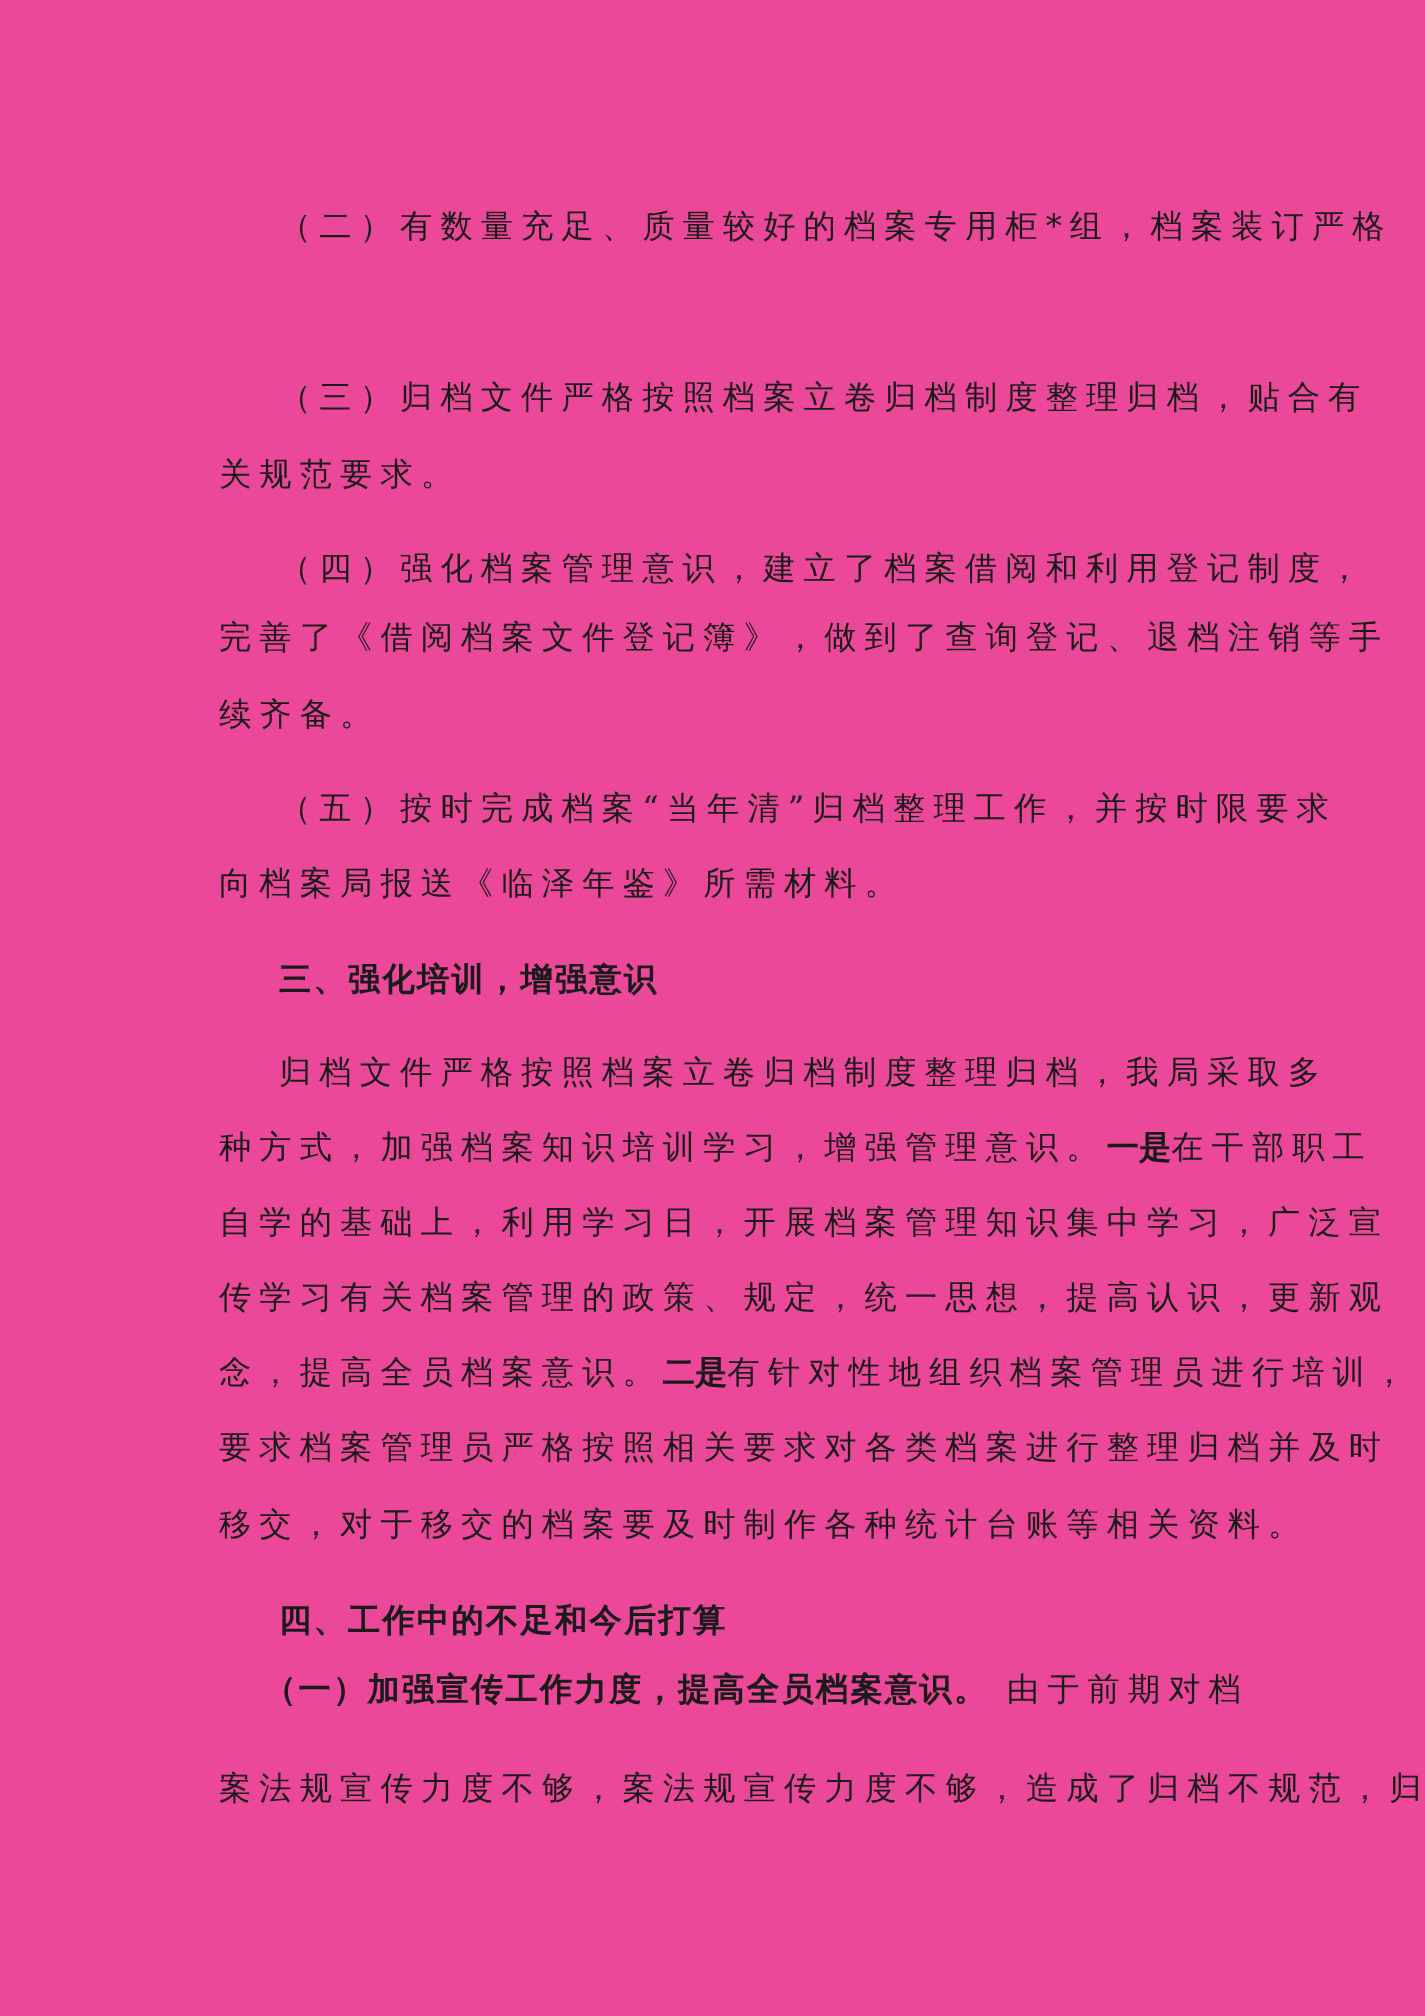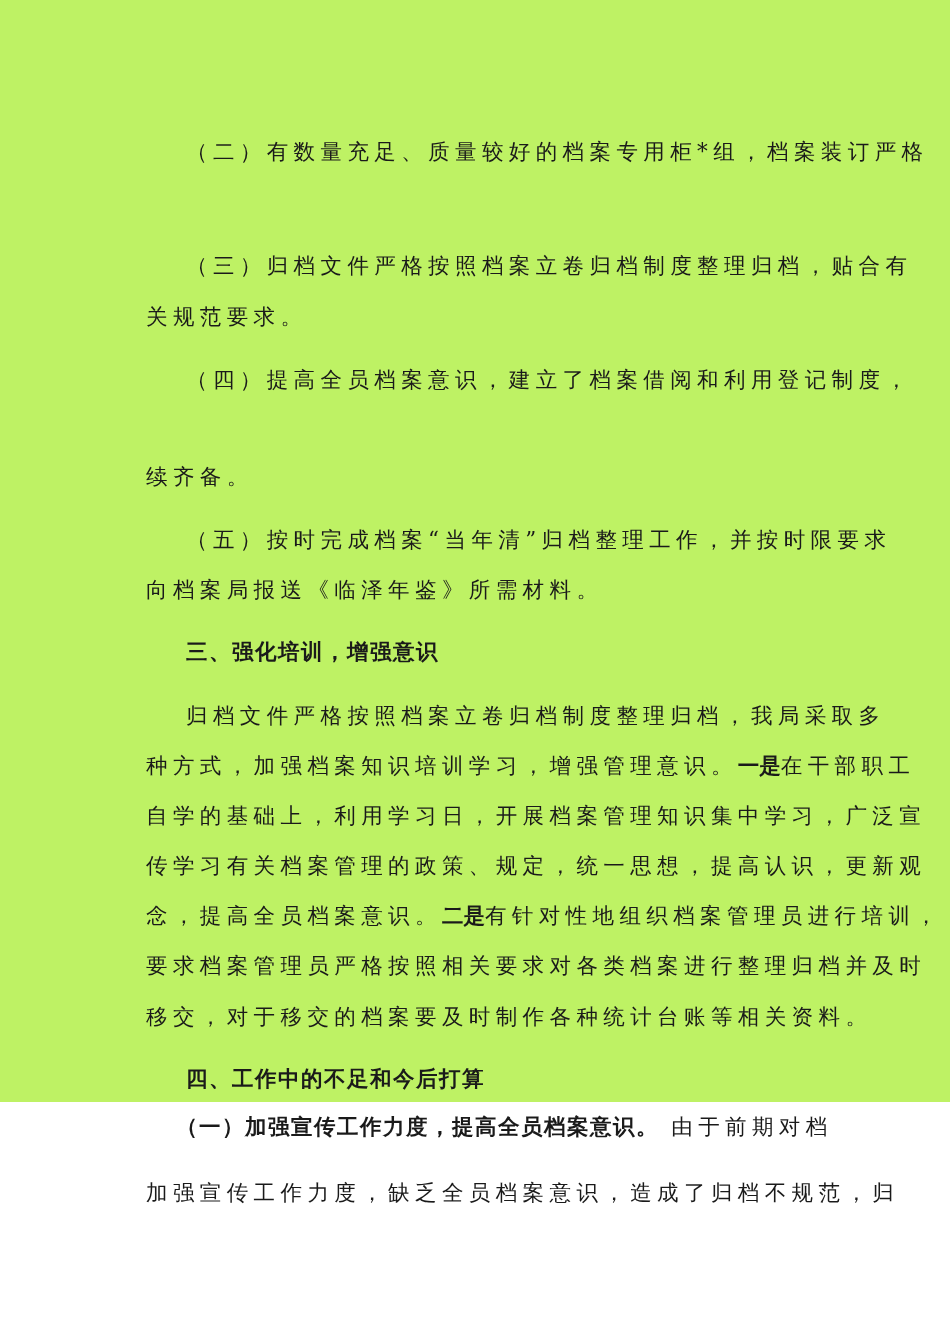--- a/index.html
+++ b/index.html
@@ -1,48 +1,49 @@
 <!DOCTYPE html>
 <html><head>
 <meta charset="utf-8">
 <style>
   html, body { margin:0; padding:0; background:#ffffff; }
   body { width:950px; height:1344px; position:relative; overflow:hidden;
          font-family:"DejaVu Serif", "Liberation Serif", serif; color:#1a1a1a; }
-  .page { position:absolute; left:0; top:0; width:950px; height:1102px; background:#bef264; }
+  .page { position:absolute; left:0; top:0; width:950px; height:1344px; background:#ec4899; }
   .line { position:absolute; left:146px; width:662px; font-size:21.5px; line-height:30px;
           white-space:nowrap; letter-spacing:5.4px; text-align:justify; }
   .indent { left:186px; width:622px; }
-  .bold { font-weight:bold; letter-spacing:1.5px; font-family:Liberation Mono, monospace; }
+  .bold { font-weight:bold; letter-spacing:1.5px; font-family:Liberation Sans, sans-serif; }
   b { font-weight:bold; font-family:"DejaVu Sans", sans-serif; letter-spacing:0; }
 </style>
 </head>
 <body>
 
 <div class="page">
 
   <div class="line indent" style="top:137px">（二）有数量充足、质量较好的档案专用柜*组，档案装订严格</div>
 
   <div class="line indent" style="top:251px">（三）归档文件严格按照档案立卷归档制度整理归档，贴合有</div>
   <div class="line" style="top:302px">关规范要求。</div>
 
-  <div class="line indent" style="top:365px">（四）提高全员档案意识，建立了档案借阅和利用登记制度，</div>
+  <div class="line indent" style="top:365px">（四）强化档案管理意识，建立了档案借阅和利用登记制度，</div>
+  <div class="line" style="top:411px">完善了《借阅档案文件登记簿》，做到了查询登记、退档注销等手</div>
   <div class="line" style="top:462px">续齐备。</div>
 
   <div class="line indent" style="top:525px">（五）按时完成档案“当年清”归档整理工作，并按时限要求</div>
   <div class="line" style="top:575px">向档案局报送《临泽年鉴》所需材料。</div>
 
   <div class="line indent bold" style="top:638px">三、强化培训，增强意识</div>
 
   <div class="line indent" style="top:701px">归档文件严格按照档案立卷归档制度整理归档，我局采取多</div>
   <div class="line" style="top:751px"><span>种方式，加强档案知识培训学习，增强管理意识。</span><b>一是</b><span>在干部职工</span></div>
   <div class="line" style="top:801px">自学的基础上，利用学习日，开展档案管理知识集中学习，广泛宣</div>
   <div class="line" style="top:851px">传学习有关档案管理的政策、规定，统一思想，提高认识，更新观</div>
   <div class="line" style="top:901px"><span>念，提高全员档案意识。</span><b>二是</b><span>有针对性地组织档案管理员进行培训，</span></div>
   <div class="line" style="top:951px">要求档案管理员严格按照相关要求对各类档案进行整理归档并及时</div>
   <div class="line" style="top:1002px">移交，对于移交的档案要及时制作各种统计台账等相关资料。</div>
 
   <div class="line indent bold" style="top:1065px">四、工作中的不足和今后打算</div>
 
   <div class="line" style="top:1112px; left:176px; width:632px;"><b style="letter-spacing:1.5px">（一）加强宣传工作力度，提高全员档案意识。</b><span> 由于前期对档</span></div>
-  <div class="line" style="top:1178px">加强宣传工作力度，缺乏全员档案意识，造成了归档不规范，归</div>
+  <div class="line" style="top:1178px">案法规宣传力度不够，案法规宣传力度不够，造成了归档不规范，归</div>
 
 </div>
 
 </body></html>

